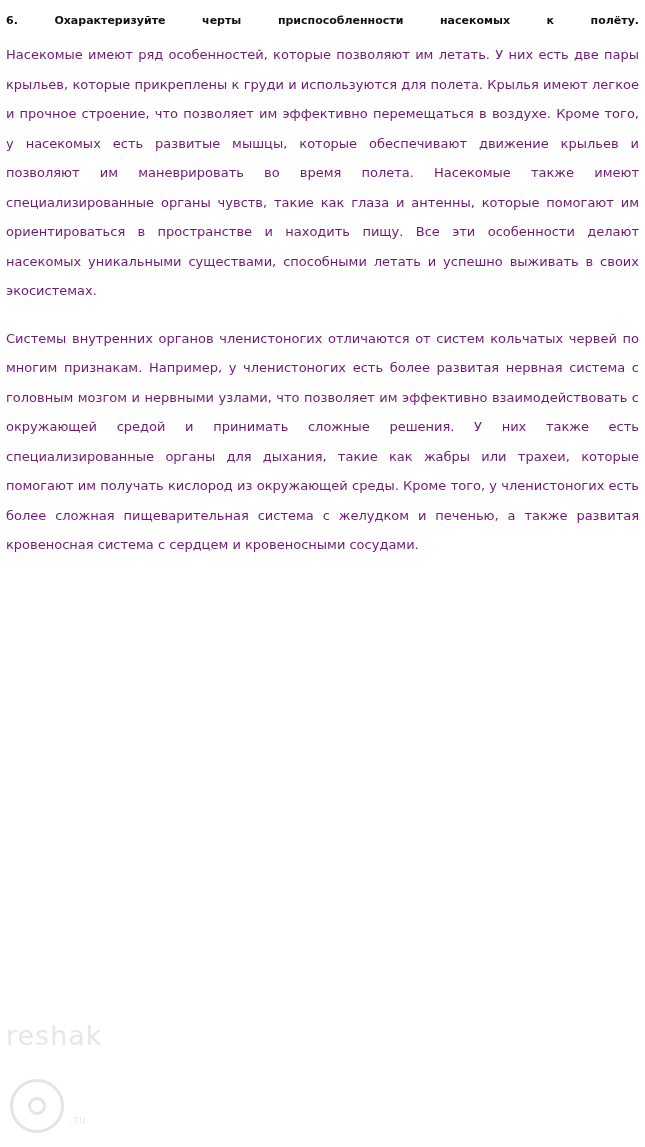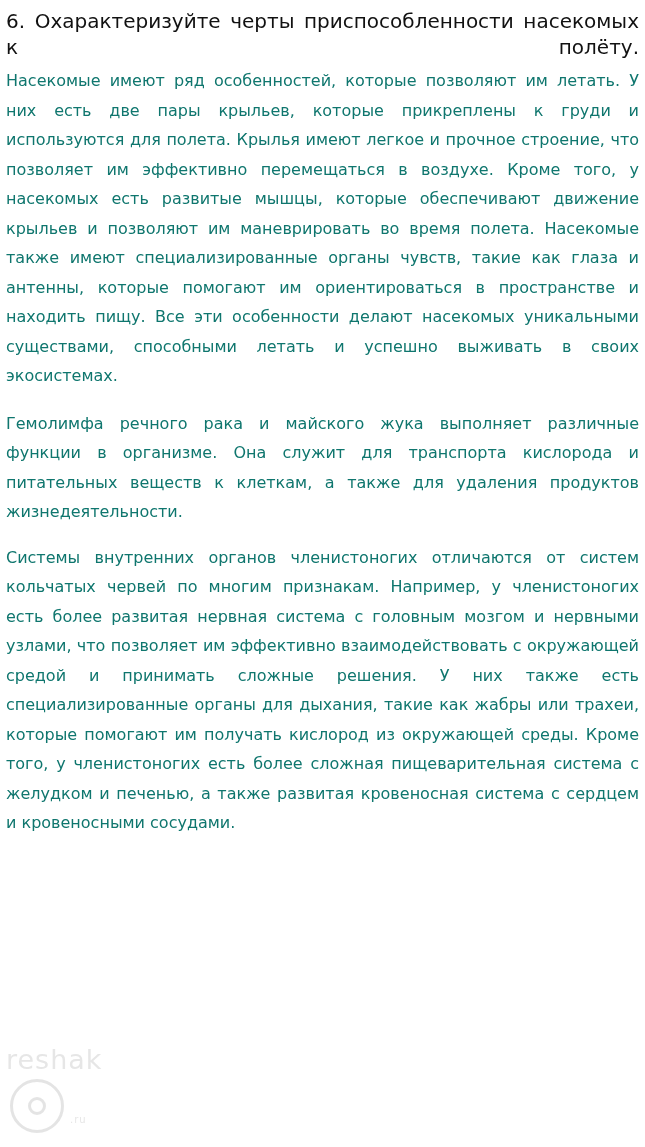--- a/index.html
+++ b/index.html
@@ -19,38 +19,38 @@
     position: relative;
     width: 645px;
     height: 1147px;
     box-sizing: border-box;
     padding: 8px 6px 0 6px;
   }
   .q-block {
     margin-bottom: 2px;
   }
   .q-heading {
-    font-weight: normal;
-    font-size: 20px;
+    font-weight: bold;
+    font-size: 11px;
     line-height: 26px;
     text-align: justify;
     text-align-last: justify;
     margin: 0 0 6px 0;
     color: #111111;
   }
   .q-heading.last-left {
     text-align-last: left;
   }
   .q-body {
-    font-size: 16px;
+    font-size: 13px;
     line-height: 29.5px;
     text-align: justify;
     text-align-last: left;
     margin: 0 0 18px 0;
-    color: #0f766e;
+    color: #701a75;
   }
   .q-body.tight {
     margin-bottom: 16px;
   }
   
   .watermark {
     position: absolute;
     left: 4px;
     bottom: 8px;
     width: 150px;
@@ -76,21 +76,21 @@
     width: 18px;
     height: 18px;
     margin: -9px 0 0 -9px;
     border: 3px solid #cfcfcf;
     border-radius: 50%;
     box-sizing: border-box;
   }
   .wm-text {
     position: absolute;
     left: 2px;
-    bottom: 64px;
+    bottom: 88px;
     font-family: "DejaVu Sans", sans-serif;
     font-size: 27px;
     letter-spacing: 1px;
     color: #d2d2d2;
     white-space: nowrap;
   }
   .wm-sub {
     position: absolute;
     left: 66px;
     bottom: 14px;
@@ -103,21 +103,20 @@
 <body>
 
 <div class="page">
 
   <div class="q-block">
     <p class="q-heading">6. Охарактеризуйте черты приспособленности насекомых к полёту.</p>
     <p class="q-body">Насекомые имеют ряд особенностей, которые позволяют им летать. У них есть две пары крыльев, которые прикреплены к груди и используются для полета. Крылья имеют легкое и прочное строение, что позволяет им эффективно перемещаться в воздухе. Кроме того, у насекомых есть развитые мышцы, которые обеспечивают движение крыльев и позволяют им маневрировать во время полета. Насекомые также имеют специализированные органы чувств, такие как глаза и антенны, которые помогают им ориентироваться в пространстве и находить пищу. Все эти особенности делают насекомых уникальными существами, способными летать и успешно выживать в своих экосистемах.</p>
   </div>
 
   <div class="q-block">
-    <p class="q-body tight">Гемолимфа речного рака и майского жука выполняет различные функции в организме. Она служит для транспорта кислорода и питательных веществ к клеткам, а также для удаления продуктов жизнедеятельности.</p>
   </div>
 
   <div class="q-block">
     <p class="q-body">Системы внутренних органов членистоногих отличаются от систем кольчатых червей по многим признакам. Например, у членистоногих есть более развитая нервная система с головным мозгом и нервными узлами, что позволяет им эффективно взаимодействовать с окружающей средой и принимать сложные решения. У них также есть специализированные органы для дыхания, такие как жабры или трахеи, которые помогают им получать кислород из окружающей среды. Кроме того, у членистоногих есть более сложная пищеварительная система с желудком и печенью, а также развитая кровеносная система с сердцем и кровеносными сосудами.</p>
   </div>
 
   <div class="watermark">
     <span class="wm-text">reshak</span>
     <span class="wm-circle"></span>
     <span class="wm-sub">.ru</span>

